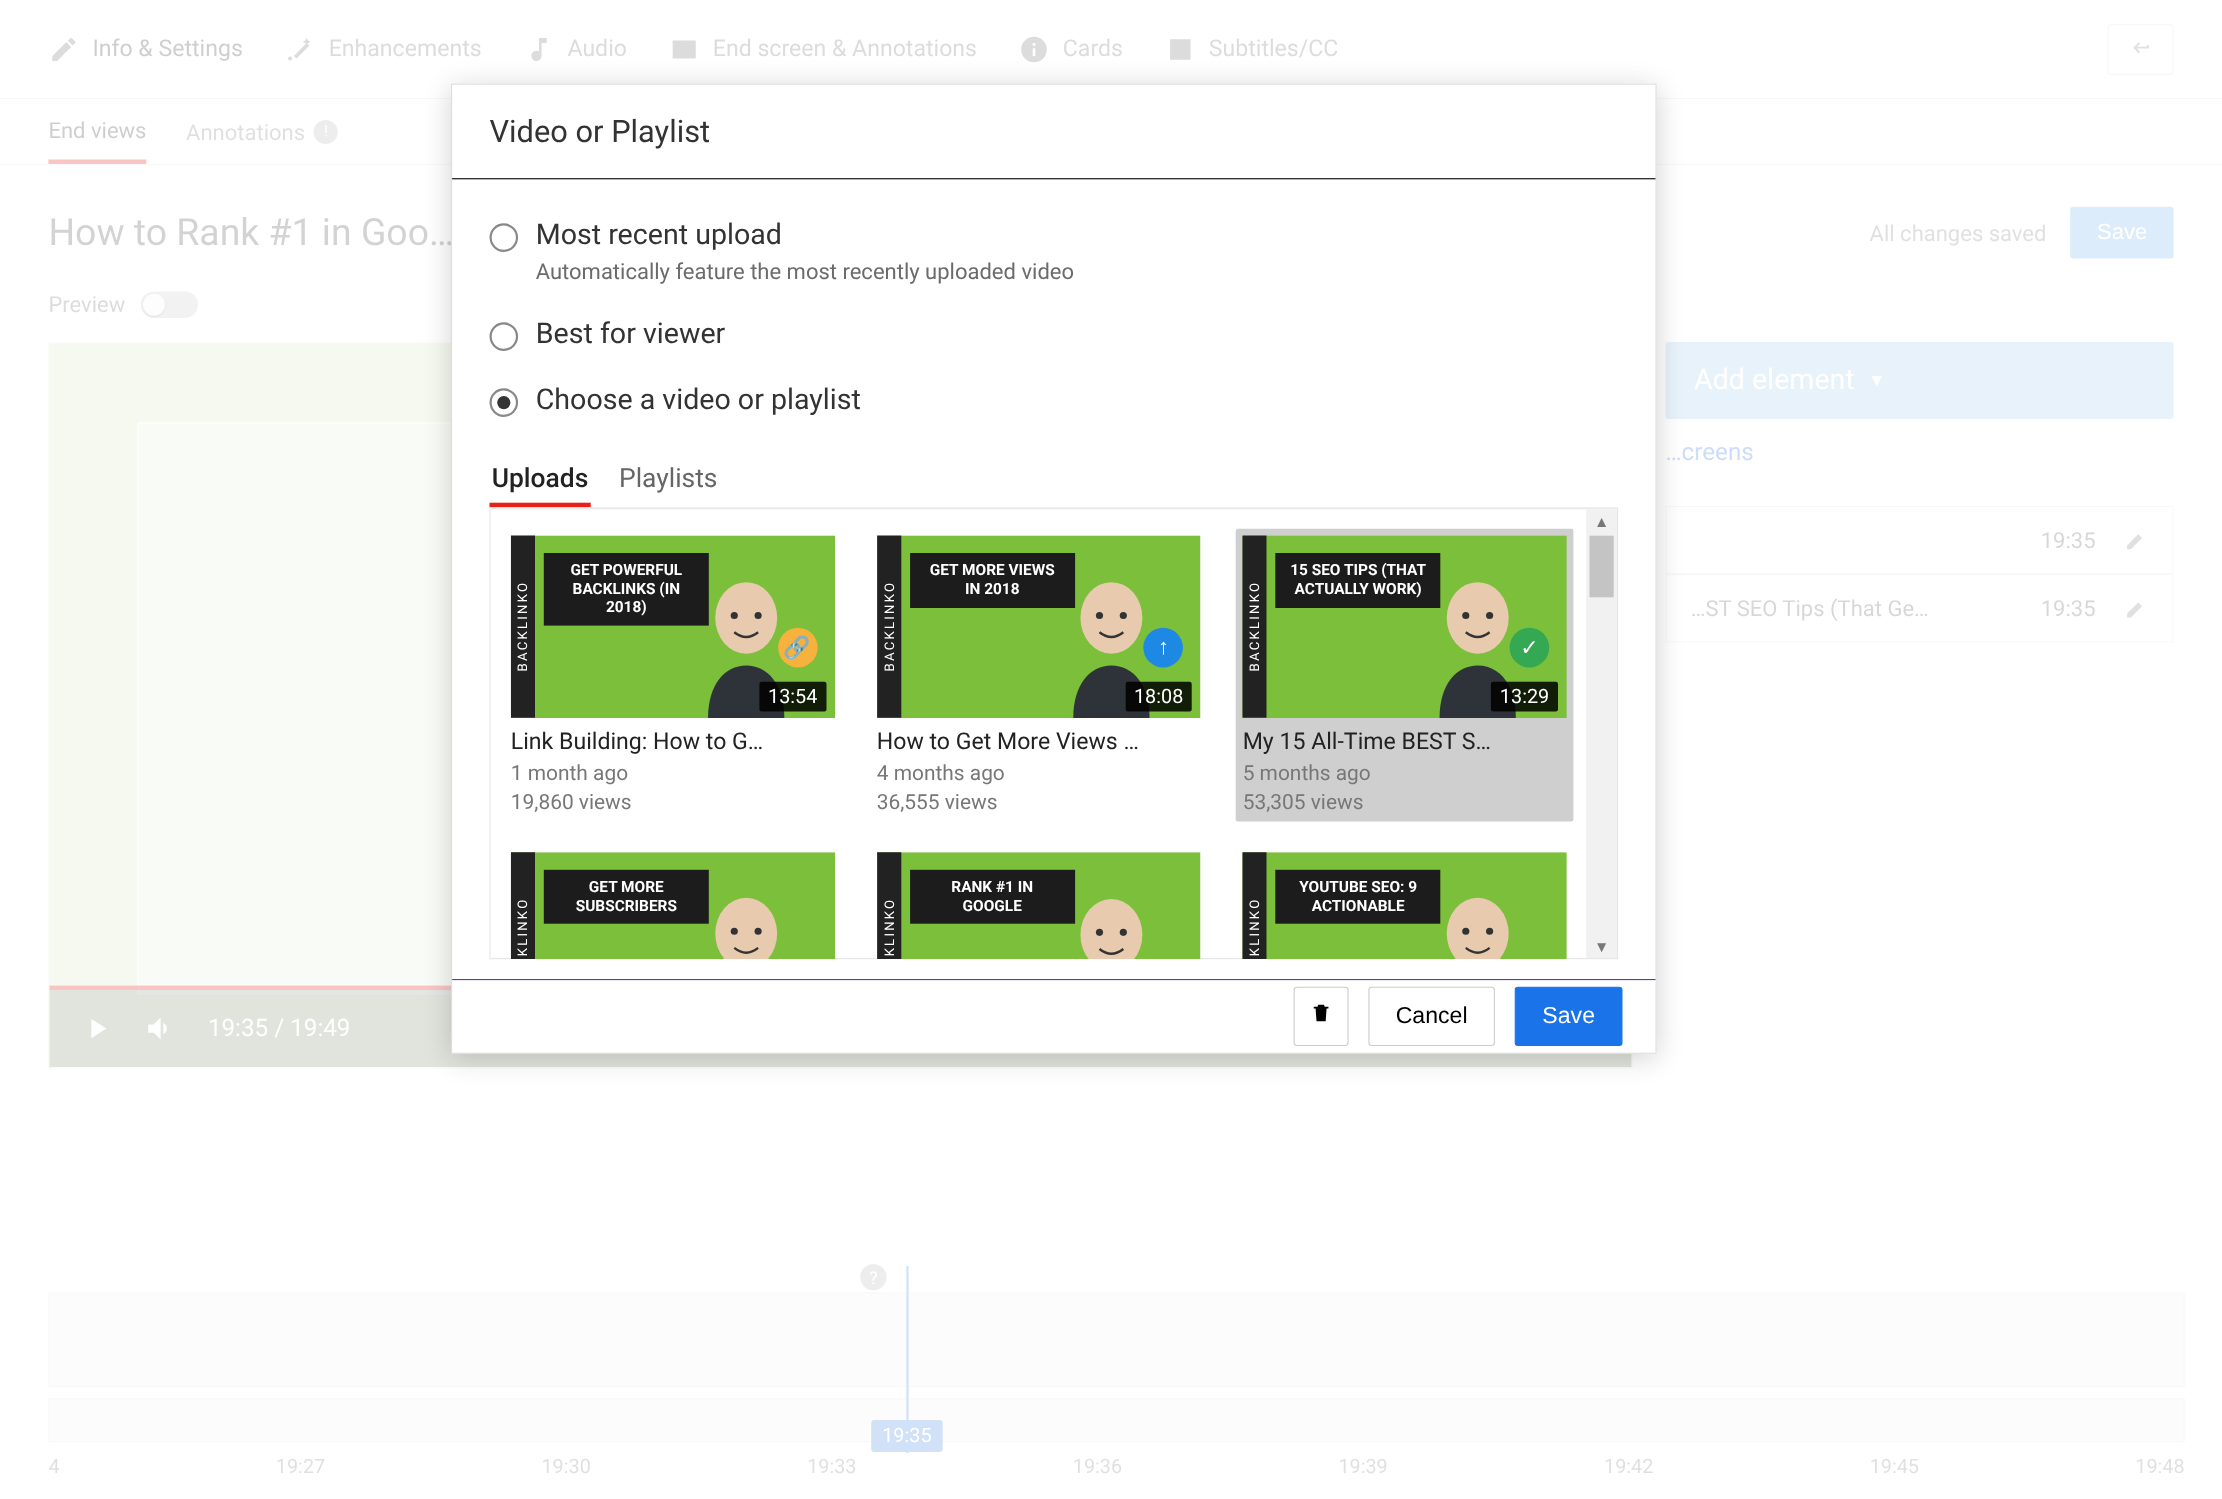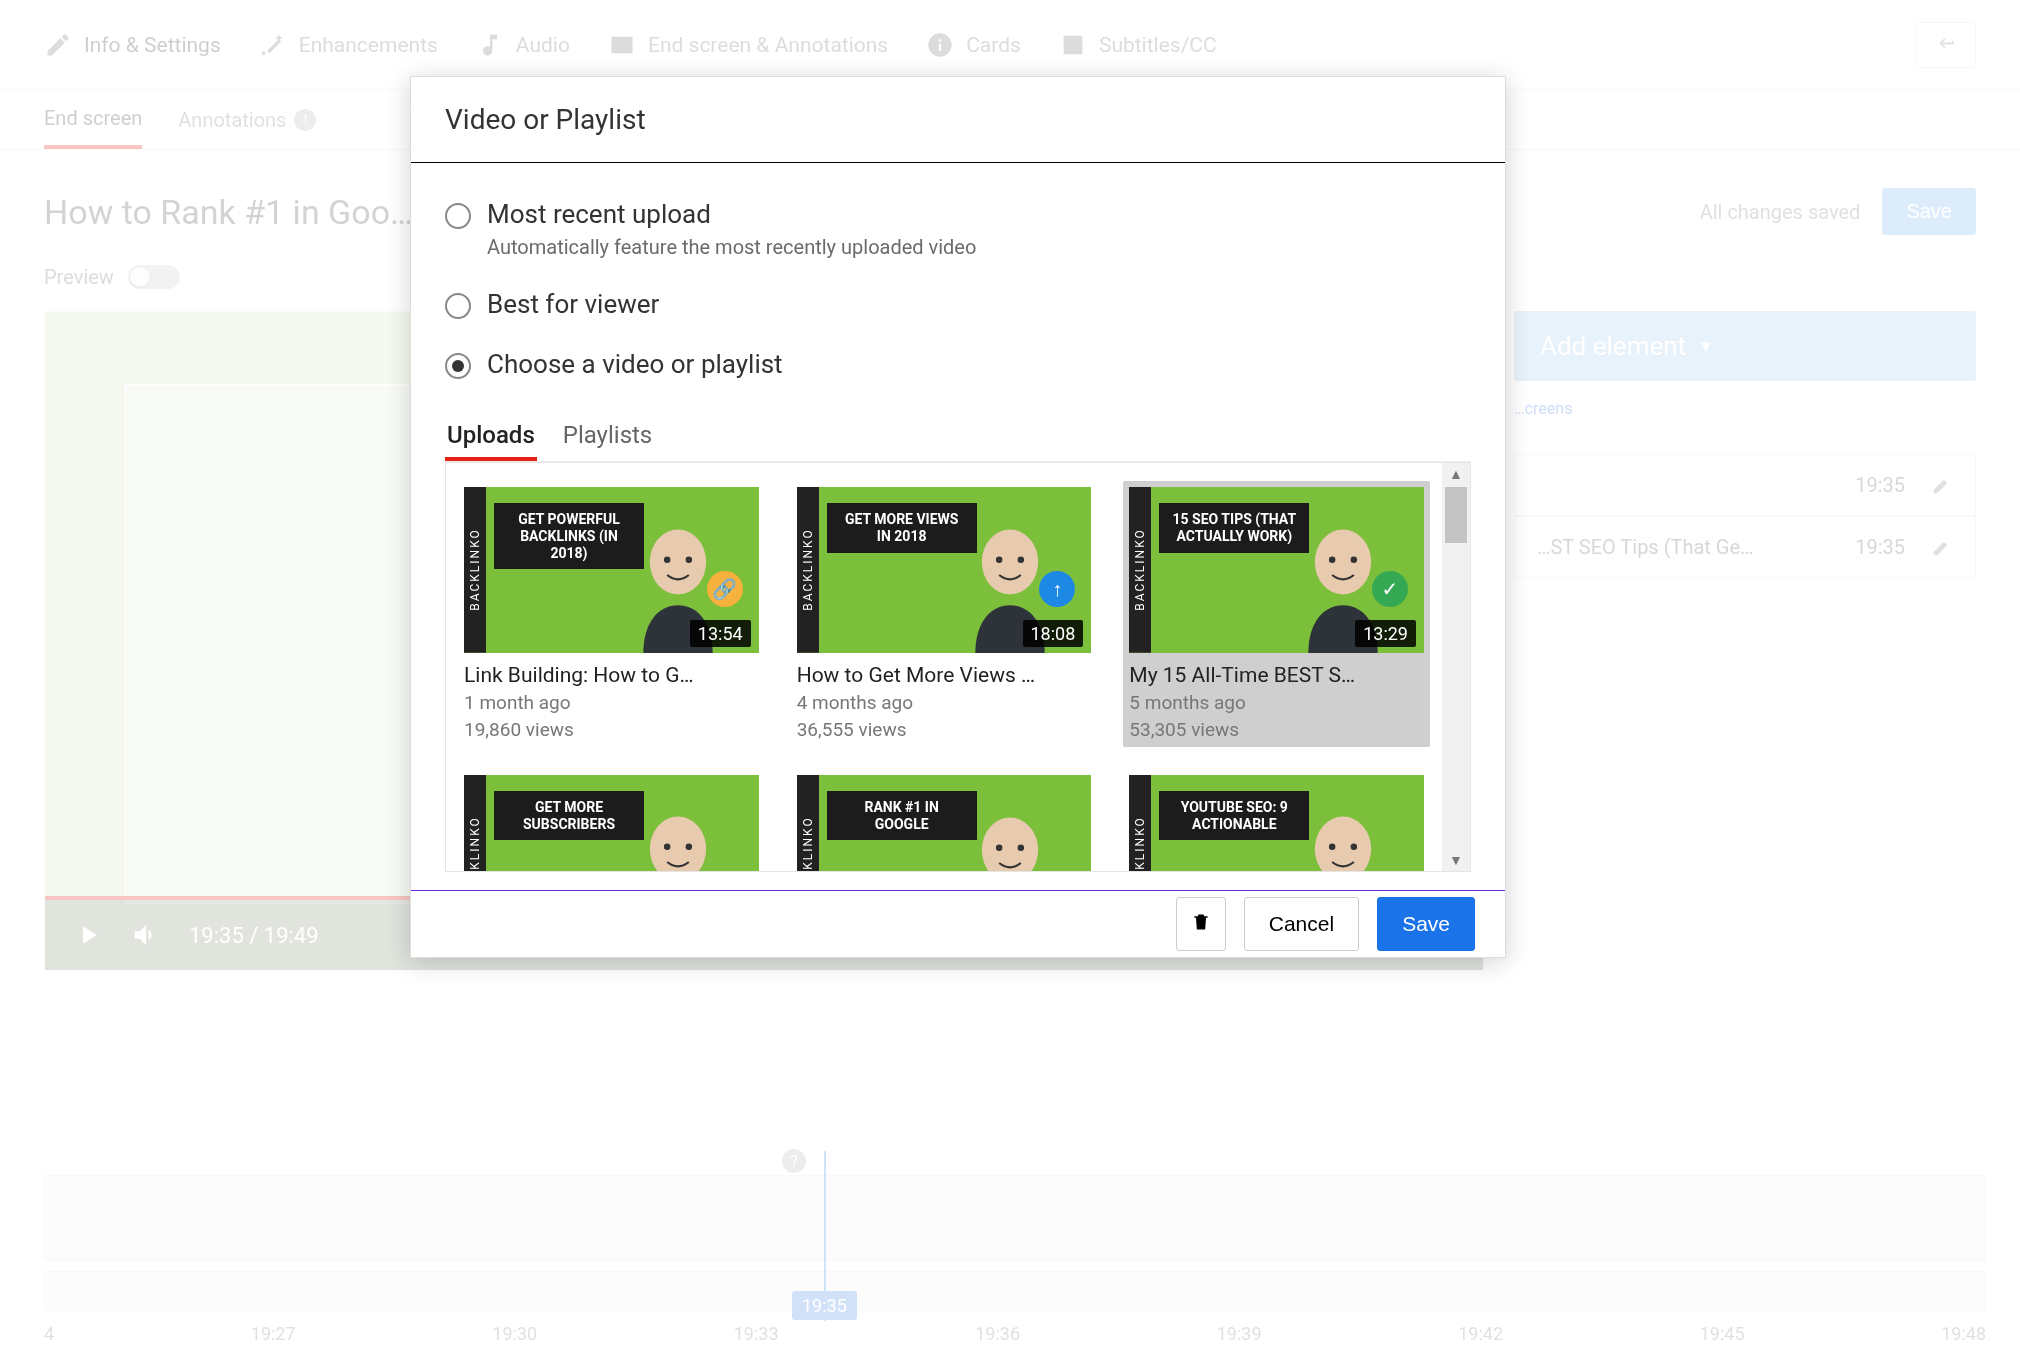--- a/index.html
+++ b/index.html
@@ -70,21 +70,21 @@
 .videoarea .thumbregion { position:absolute; left:80px; top:72px; width:920px; height:520px; border:1px solid #fff; display:flex; align-items:center; justify-content:center; background:#e9f3dc; }
 .videoarea .person { width:320px; height:360px; display:flex; align-items:center; justify-content:center; background:#fff; }
 .videoarea .person svg { width: 160px; height: 220px; }
 .videoarea .progress { position:absolute; left:0; right:0; bottom:70px; height:4px; background:#e62117; }
 .videoarea .controls { position:absolute; left:0; right:0; bottom:0; height:70px; background:rgba(0,0,0,.35); display:flex; align-items:center; gap:28px; padding:0 28px; color:#fff; font-size:22px; }
 .videoarea .controls .ico { width:30px; height:30px; }
 
 .rightcol { flex:1; }
 .addbtn { background:#a8cdef; color:#fff; font-size:26px; padding:20px 26px; border-radius:3px; display:flex; align-items:center; gap:12px; }
 .addbtn .caret { font-size:16px; }
-.importlink { color:#3b78e7; font-size:16px; margin-top:18px; }
+.importlink { color:#3b78e7; font-size:22px; margin-top:18px; }
 .elemlist { margin-top:36px; }
 .elemrow { border:1px solid #e5e5e5; display:flex; align-items:center; justify-content:space-between; padding:18px 22px; color:#666; font-size:20px; }
 .elemrow .r { display:flex; align-items:center; gap:26px; }
 .elemrow .pencil { width:22px; height:22px; color:#888; }
 
 
 .timeline { position:absolute; left:0; right:0; top:1175px; height:180px; }
 .timeline .track { position:absolute; left:44px; right:34px; top:0; height:86px; background:#f3f3f3; border:1px solid #e5e5e5; }
 .timeline .track2 { top:96px; height:40px; }
 .timeline .helpico { position:absolute; left:782px; top:-26px; width:24px; height:24px; border-radius:50%; background:#bbb; color:#fff; display:flex; align-items:center; justify-content:center; font-size:16px; }
@@ -198,21 +198,21 @@
   <div class="spacer"></div>
   <div class="backbtn">
     <svg class="icon" style="width:28px;height:20px" viewBox="0 0 24 24">
           <path d="M21 7v4H7.83l3.58 3.59L10 16l-6-6 6-6 1.41 1.41L7.83 9H19V7h2z"></path>
         </svg>
   </div>
 </div>
 
 <div class="subtabs">
   <div class="tab active">
-        <span>End screen</span>
+        <span>End views</span>
       </div>
   <div class="tab">
     <span>Annotations</span>
     <span class="badge">!</span>
   </div>
 </div>
 
 <div class="titlerow">
   <div>How to Rank #1 in Goo…</div>
   <div class="right">

